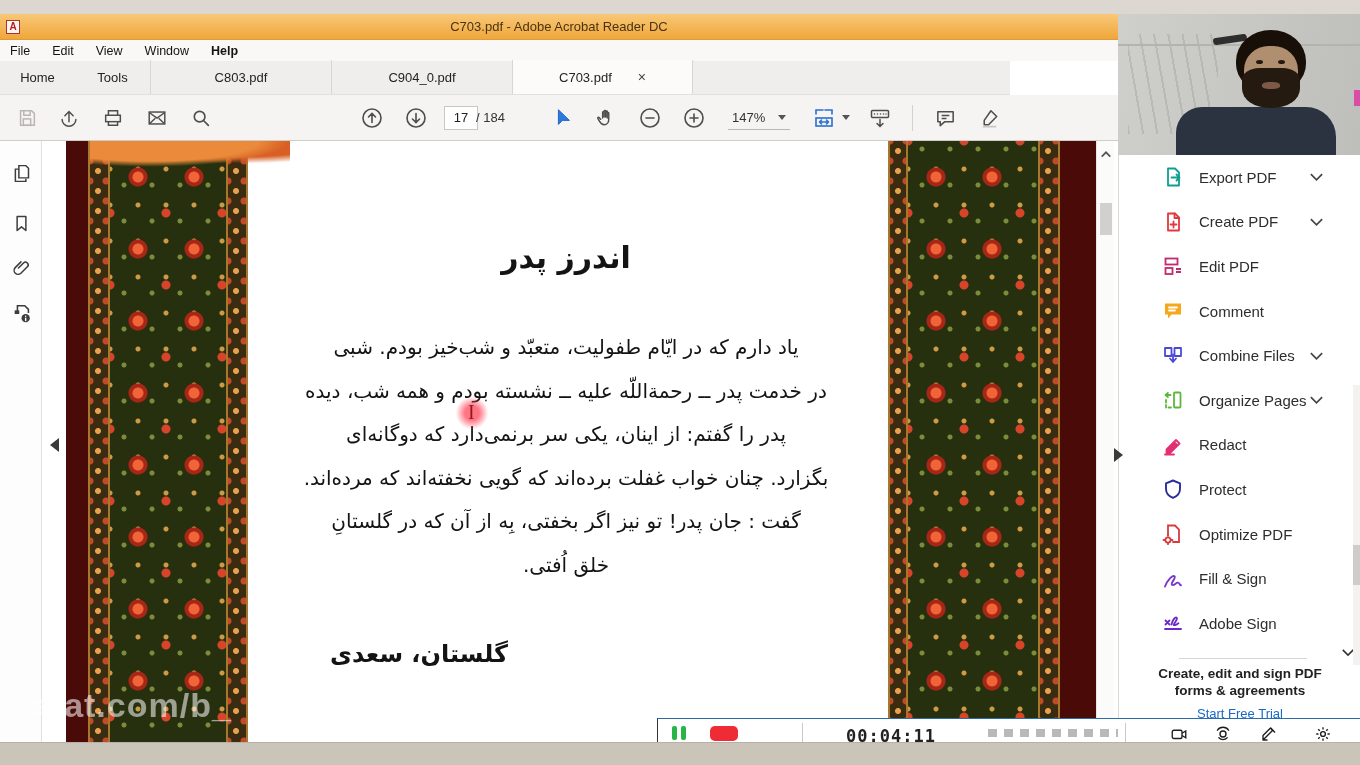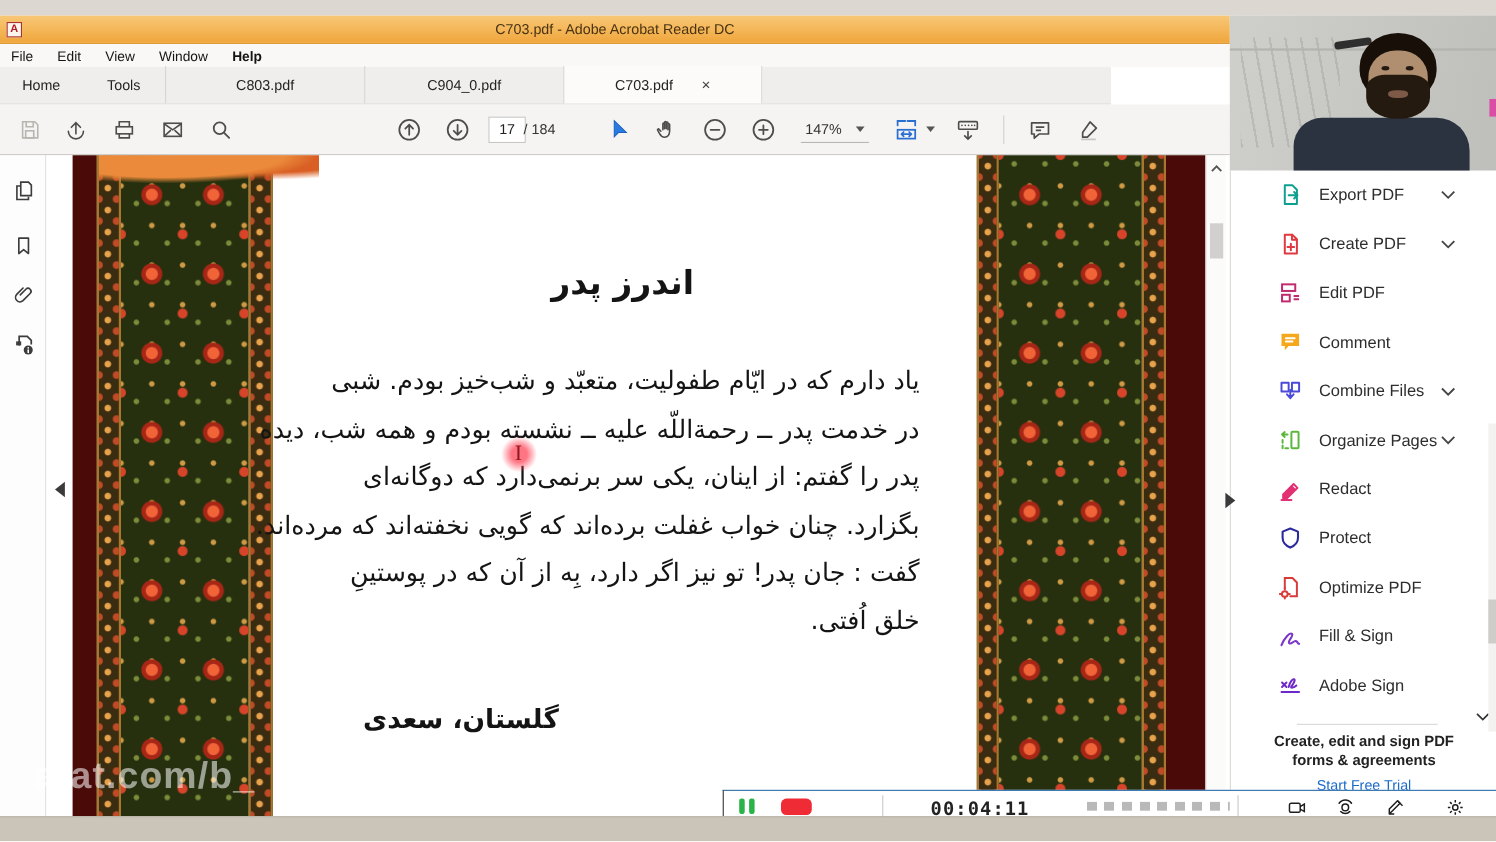--- a/index.html
+++ b/index.html
@@ -61,21 +61,21 @@
     border-left:2px solid #a8772e; border-right:2px solid #a8772e; }
   .maroon { background:#4a0a08; }
   .strip { position:absolute; top:0; bottom:0; }
   .orn-blob { position:absolute; left:24px; top:0; width:200px; height:26px; z-index:2;
     background:radial-gradient(ellipse at 30% 0%, #ea8a3a 0 55%, rgba(0,0,0,0) 70%),
                radial-gradient(ellipse at 75% 10%, #d95f24 0 40%, rgba(0,0,0,0) 60%); }
 
   .ptext { position:absolute; direction:rtl; color:#141414; font-family:"DejaVu Sans", sans-serif; z-index:3; }
   .ptext-title { left:296px; top:240px; width:540px; text-align:center; font-size:30px; font-weight:bold; position:absolute; }
   .ptext-body { left:296px; top:326px; width:540px; position:absolute; }
-  .pline { white-space:nowrap; text-align:right; font-size:23px; line-height:43.5px; }
+  .pline { white-space:nowrap; text-align:center; font-size:20px; line-height:43.5px; }
   .ptext-sig { left:296px; top:640px; width:540px; position:absolute; text-align:left; padding-left:34px;
     font-size:24px; font-weight:bold; white-space:nowrap; }
 
   .watermark { position:absolute; left:30px; top:686px; z-index:5; font-size:34px; font-weight:bold;
     color:rgba(255,255,255,0.55); letter-spacing:1px; }
   .text-cursor { position:absolute; left:456px; top:396px; width:32px; height:34px; z-index:4;
     background:radial-gradient(circle, rgba(255,70,90,0.75) 0 30%, rgba(255,70,90,0) 70%); }
   .text-cursor::after { content:"I"; position:absolute; left:12px; top:5px; font-family:"Liberation Serif",serif;
     font-size:20px; color:#8e1b22; }
 
@@ -315,21 +315,21 @@
     <div class="strip orn-narrow" style="left:972px;width:22px"></div>
     <div class="strip maroon" style="left:994px;width:36px"></div>
   </div>
 
   <div class="ptext ptext-title">اندرز پدر</div>
   <div class="ptext ptext-body">
     <div class="pline">یاد دارم که در ایّام طفولیت، متعبّد و شب‌خیز بودم. شبی</div>
     <div class="pline">در خدمت پدر ــ رحمةاللّه علیه ــ نشسته بودم و همه شب، دیده</div>
     <div class="pline">پدر را گفتم: از اینان، یکی سر برنمی‌دارد که دوگانه‌ای</div>
     <div class="pline">بگزارد. چنان خواب غفلت برده‌اند که گویی نخفته‌اند که مرده‌اند.</div>
-    <div class="pline">گفت : جان پدر! تو نیز اگر دارد، بِه از آن که در پوستینِ</div>
+    <div class="pline">گفت : جان پدر! تو نیز اگر بخفتی، بِه از آن که در گلستانِ</div>
     <div class="pline">خلق اُفتی.</div>
   </div>
   <div class="ptext ptext-sig">گلستان، سعدی</div>
 
   <div class="text-cursor"></div>
   <div class="watermark">arat.com/b_</div>
 
   <div class="scrollbar-doc">
     <span class="sb-chevron-up">
       <svg width="12" height="10" viewBox="0 0 14 10" fill="none" stroke="currentColor" stroke-width="2">

